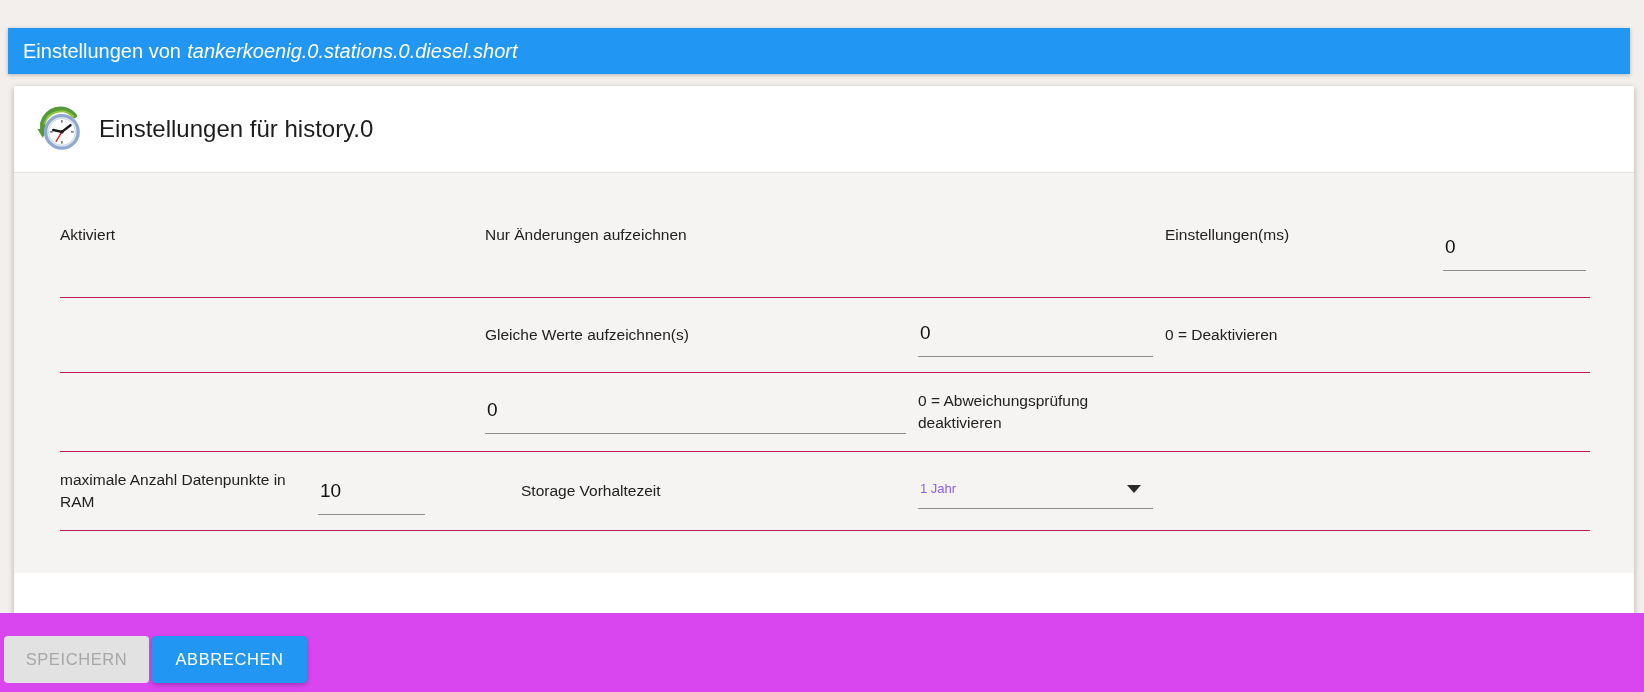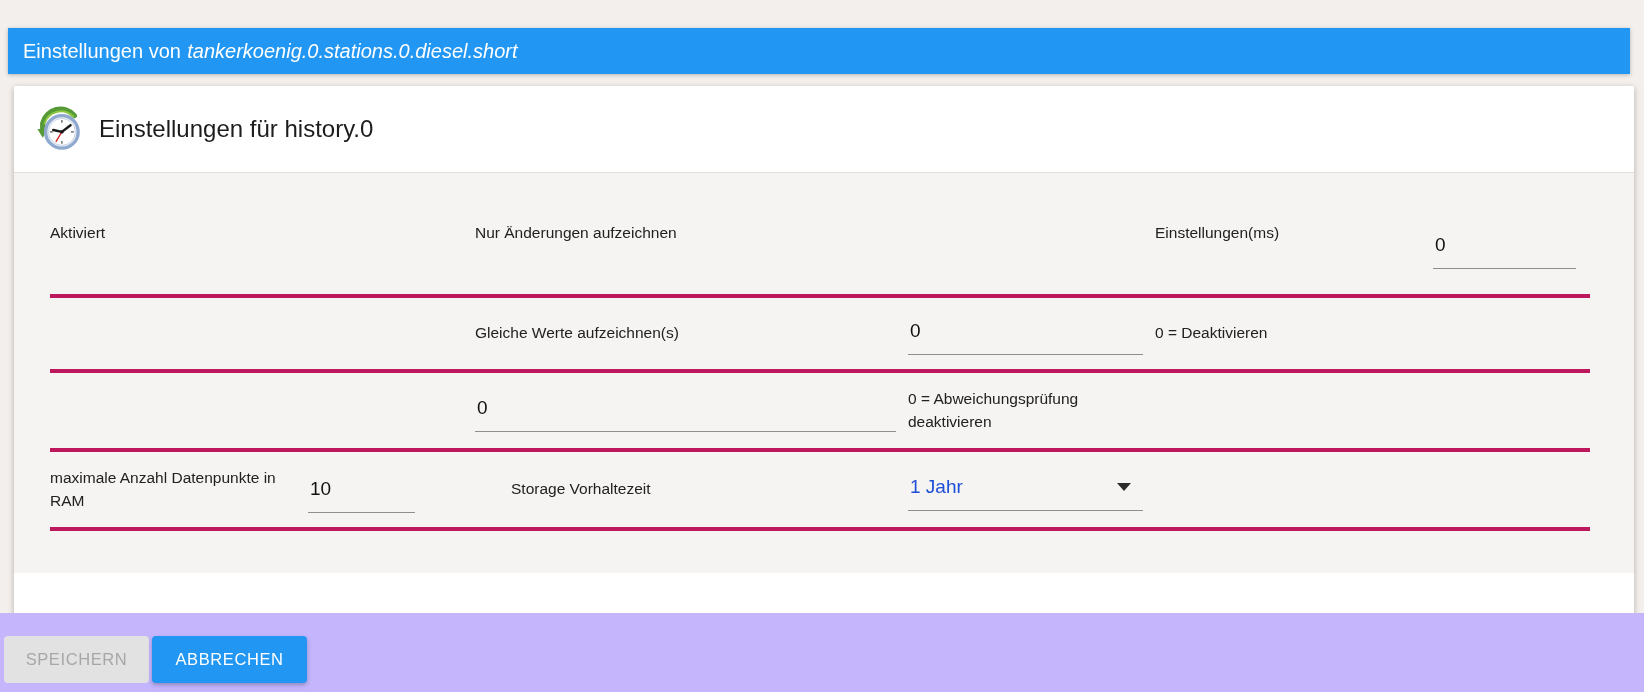--- a/index.html
+++ b/index.html
@@ -47,24 +47,24 @@
     font-size: 24px;
     color: #1d1d1d;
   }
 
   
   .form {
     height: 400px;
     background: #f5f4f2;
   }
   .row-inner {
-    margin-left: 36px;
+    margin-left: 46px;
     margin-right: 44px;
     height: 100%;
-    border-bottom: 4px solid #be185d;
+    border-bottom: 1px solid #be185d;
     display: grid;
     grid-template-columns: 425px 433px 247px 278px 147px;
     align-items: center;
   }
   .row { width: 100%; }
   .row1 { height: 125px; }
   .row2 { height: 75px; }
   .row3 { height: 79px; }
   .row4 { height: 79px; }
 
@@ -98,35 +98,35 @@
   .select {
     margin-right: 12px;
     transform: translateY(4px);
     border-bottom: 1px solid #8f8f8f;
     padding: 0 6px 12px 2px;
     display: flex;
     align-items: center;
     justify-content: space-between;
     cursor: pointer;
   }
-  .select .sel-value { font-size: 19px; color: #1d4ed8; }
+  .select .sel-value { font-size: 13px; color: #8b5cf6; }
   .caret {
     width: 0; height: 0;
     border-left: 7px solid transparent;
     border-right: 7px solid transparent;
     border-top: 8px solid #2b2b2b;
     margin-right: 6px;
   }
 
   
   .footer {
     position: absolute;
     left: 0; top: 613px;
     width: 1644px; height: 79px;
-    background: #c4b5fd;
+    background: #d946ef;
   }
   .btn {
     position: absolute;
     top: 23px;
     height: 47px;
     border: none;
     border-radius: 4px;
     font-family: "Liberation Sans", "DejaVu Sans", sans-serif;
     font-size: 16.5px;
     letter-spacing: 0.6px;

